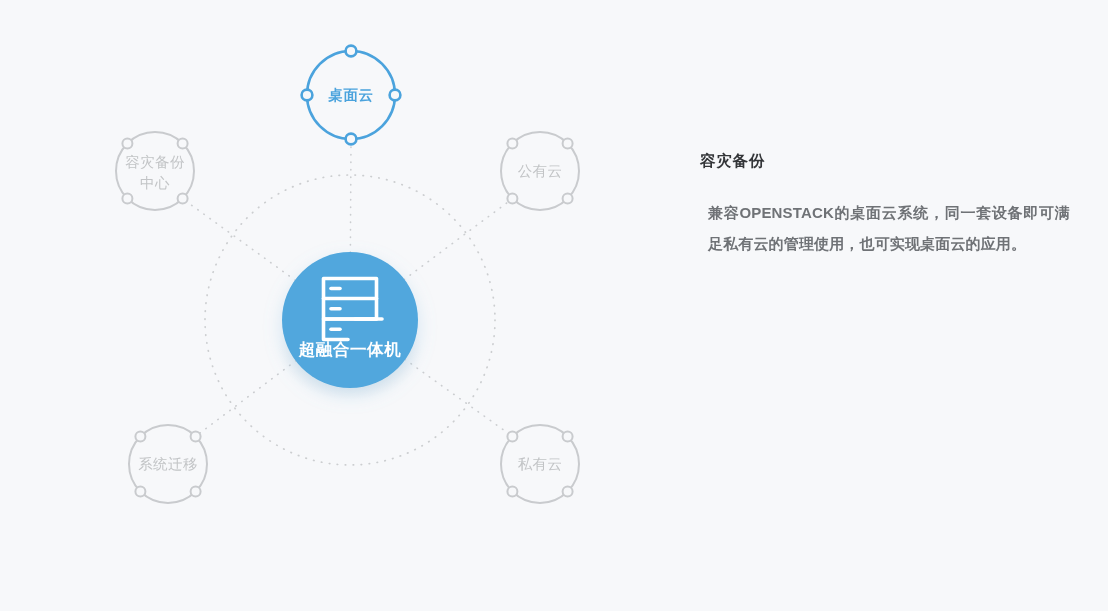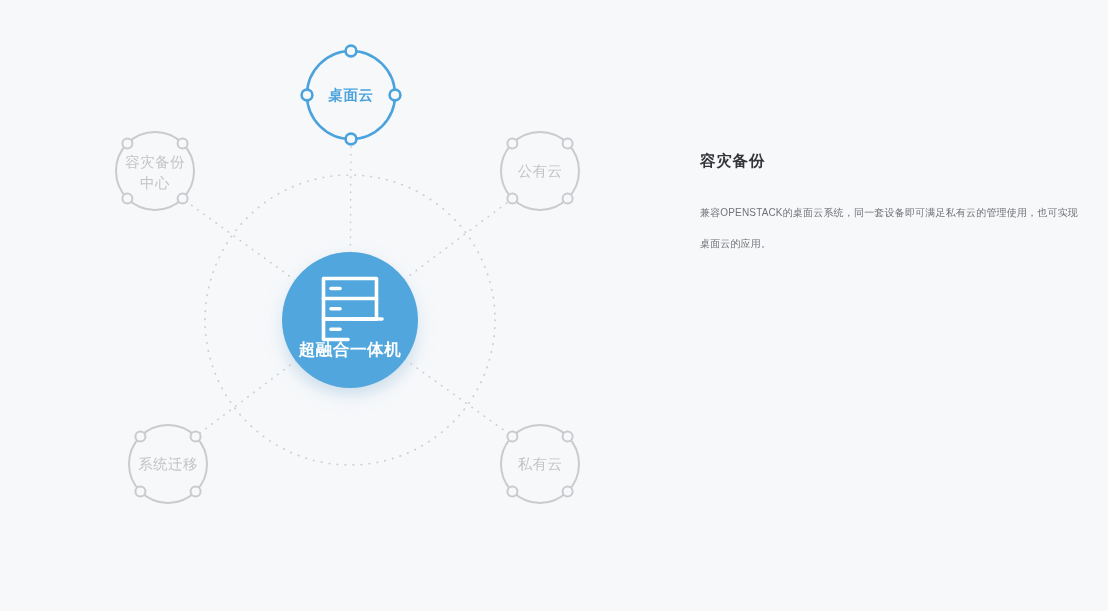--- a/index.html
+++ b/index.html
@@ -63,26 +63,27 @@
   }
   #info-title {
     font-size: 15.5px;
     font-weight: 700;
     color: #333538;
     letter-spacing: 0.8px;
     margin: 0 0 26px 0;
     line-height: 1.2;
   }
   #info-body {
-    font-size: 10px;
+    font-size: 15px;
     color: #6f7276;
     line-height: 31px;
     letter-spacing: 0.15px;
-    margin: 0;
+    margin: 8px;
     text-align: justify;
+    font-weight: bold;
   }
 </style>
 </head>
 <body>
 
 <div id="stage">
 
   <div id="diagram-wrap">
     <svg id="diagram" viewBox="0 0 700 611">
       <defs>

